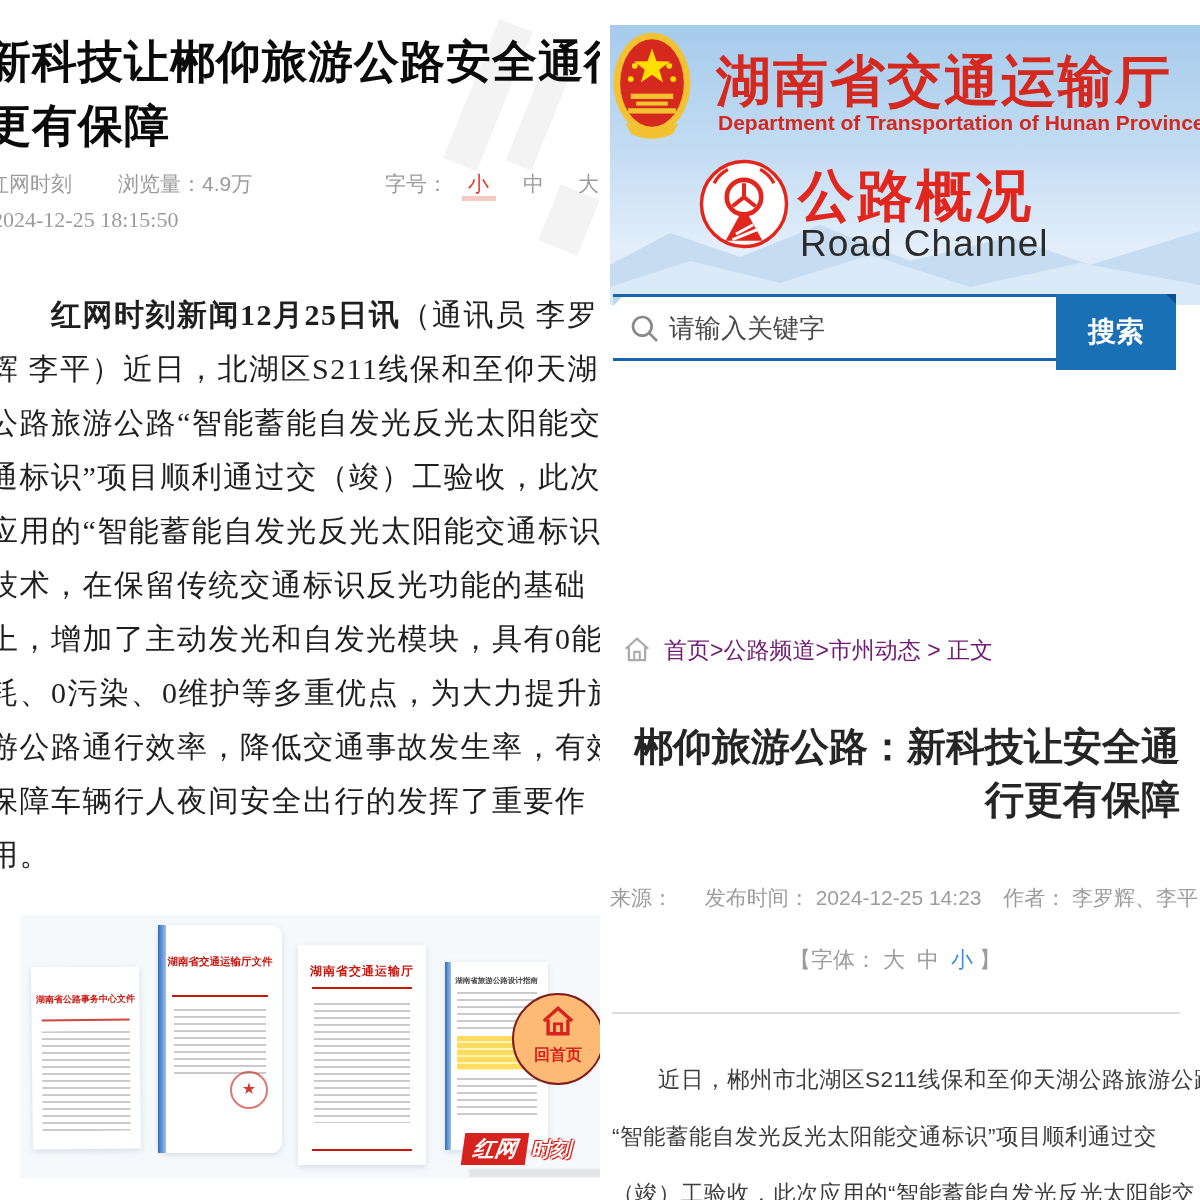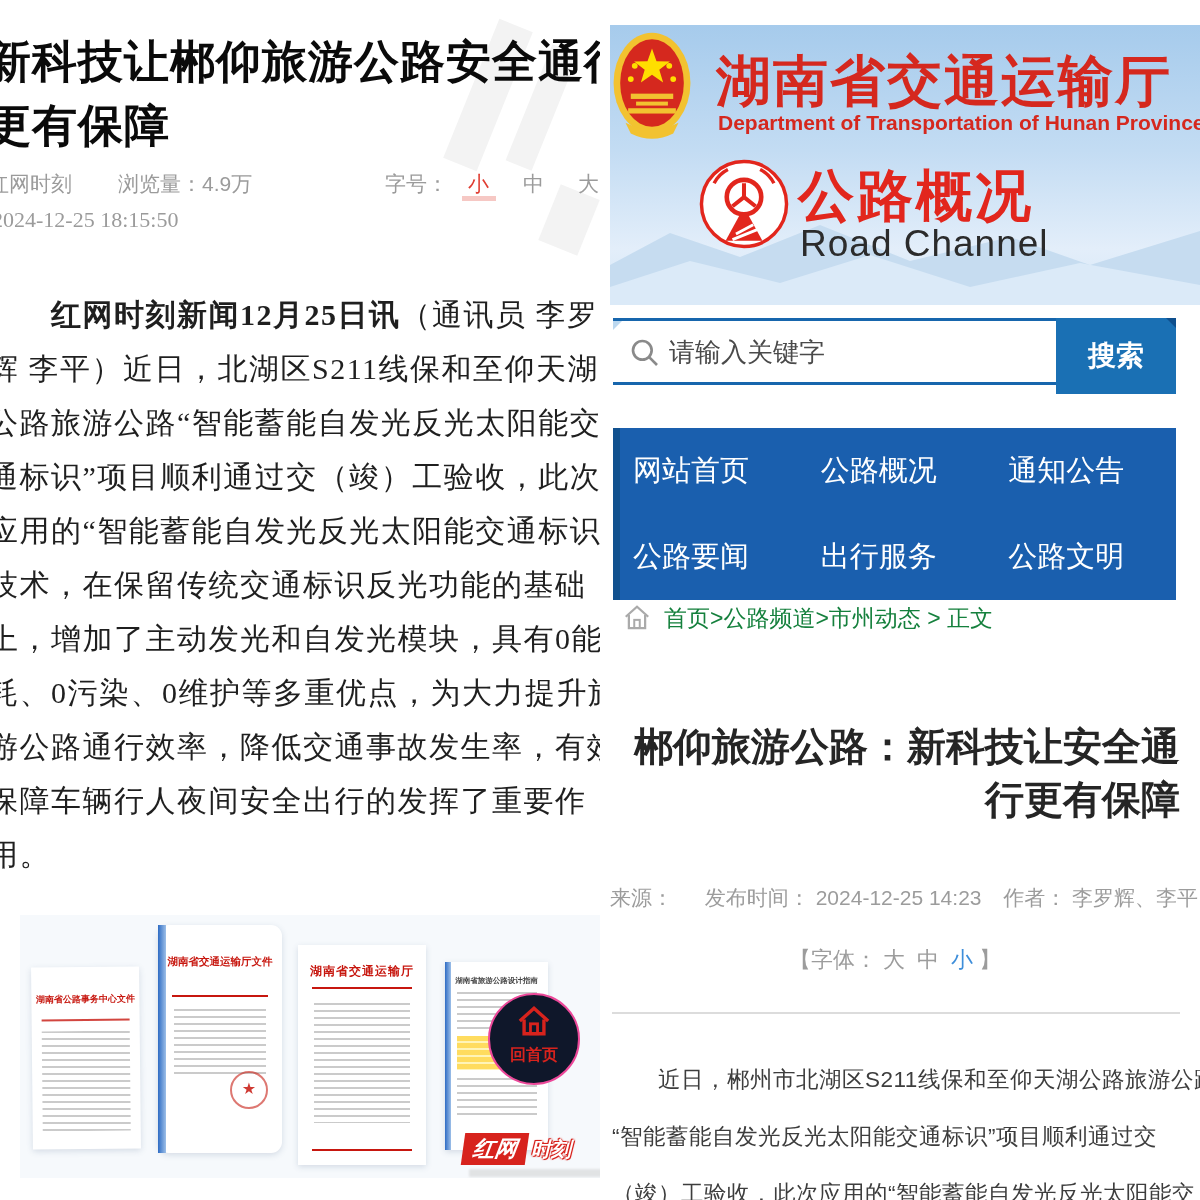--- a/index.html
+++ b/index.html
@@ -27,56 +27,56 @@
   #l-figure{left:20px;top:915px;width:580px;height:263px;background:#f6f9fc;overflow:hidden;}
   .doc{position:absolute;background:#fff;box-shadow:0 2px 6px rgba(60,90,130,.18);}
   .doc .dt{display:block;text-align:center;color:#c7170f;font-weight:bold;white-space:nowrap;overflow:hidden;}
   .spine{position:absolute;left:0;top:0;width:8px;height:100%;
          background:linear-gradient(90deg,#2e6cc4,#9dbfe8);}
   .doclines{position:absolute;background:repeating-linear-gradient(to bottom,#b9b9b9 0 2px,transparent 2px 7px);opacity:.75;}
   .redrule{position:absolute;height:2px;background:#c7170f;}
   .seal{position:absolute;width:34px;height:34px;border:2px solid rgba(200,30,20,.7);border-radius:50%;
         color:#c7170f;text-align:center;line-height:32px;font-size:16px;opacity:.85;}
   .hl{position:absolute;background:repeating-linear-gradient(to bottom,#ffd84d 0 5px,#fff3b0 5px 7px);opacity:.9;}
-  #home-circle{left:468px;top:78px;width:88px;height:88px;border-radius:50%;
-               background:#0f172a;border:2px solid #ec4899;text-align:center;}
+  #home-circle{left:492px;top:78px;width:88px;height:88px;border-radius:50%;
+               background:#fdba74;border:2px solid #7f1d1d;text-align:center;}
   #home-circle .hc-label{display:block;margin-top:4px;color:#d7231d;font-size:16px;font-weight:bold;}
   #brand{left:443px;top:218px;height:40px;}
   #brand-box{display:inline-block;background:#d7231d;color:#fff;font-weight:bold;font-style:italic;
              font-size:22px;line-height:32px;padding:0 10px;transform:skewX(-8deg);}
   #brand-rest{display:inline-block;margin-left:4px;font-size:20px;font-weight:bold;font-style:italic;color:#fff;
               text-shadow:0 0 2px #d7231d,0 0 2px #d7231d,1px 1px 0 #d7231d,-1px -1px 0 #d7231d;}
   #brand-sub{position:absolute;left:6px;top:36px;width:150px;height:8px;background:#c9c9c9;opacity:.45;filter:blur(1px);}
 
   
   #r-header{left:610px;top:25px;width:590px;height:280px;overflow:hidden;
             background:linear-gradient(180deg,#a6cbec 0%,#c3dcf3 45%,#e3eefa 80%,#d5e7f7 100%);}
   #dept-cn{left:106px;top:20px;font-size:55px;font-weight:bold;color:#d5281e;letter-spacing:2px;white-space:nowrap;}
   #dept-en{left:108px;top:86px;font-size:21px;font-weight:bold;color:#d5281e;white-space:nowrap;}
   #channel-cn{left:188px;top:134px;font-size:56px;font-weight:bold;color:#e2261d;letter-spacing:3px;}
   #channel-en{left:190px;top:198px;font-size:37px;color:#2b2b2b;letter-spacing:1px;}
 
-  #r-search{left:613px;top:318px;width:563px;height:67px;background:#fff;
+  #r-search{left:613px;top:294px;width:563px;height:67px;background:#fff;
             border-top:3px solid #1766ad;border-bottom:3px solid #1766ad;box-sizing:border-box;}
   #search-input{position:absolute;left:54px;top:6px;width:380px;height:48px;border:none;outline:none;
                 font-size:26px;color:#444;background:transparent;font-family:inherit;}
   #search-input::placeholder{color:#4a4a4a;opacity:1;}
   #search-btn{position:absolute;right:0;top:-3px;width:120px;height:76px;background:#1a70b4;color:#fff;
               font-size:28px;font-weight:bold;border:none;cursor:pointer;font-family:inherit;}
   #btn-notch{position:absolute;right:0;top:-3px;width:0;height:0;
              border-top:10px solid #0e4f8d;border-left:10px solid transparent;}
   #search-fold{position:absolute;left:0;top:0;width:0;height:0;
                border-top:9px solid #bcd8ef;border-right:9px solid transparent;}
 
   #r-nav{left:613px;top:428px;width:563px;height:172px;background:#1a5fae;
          display:grid;grid-template-columns:1fr 1fr 1fr;grid-template-rows:1fr 1fr;}
   #r-nav .nav-item{color:#fff;font-size:29px;display:flex;align-items:center;padding-left:20px;cursor:pointer;}
   #nav-strip{position:absolute;left:0;top:0;width:7px;height:172px;background:#11518f;}
 
-  #r-crumb{left:622px;top:600px;height:36px;display:flex;align-items:center;color:#15803d;font-size:23px;cursor:pointer;}
+  #r-crumb{left:622px;top:632px;height:36px;display:flex;align-items:center;color:#701a75;font-size:23px;cursor:pointer;}
   #r-crumb svg{margin-right:12px;}
 
   #r-title{left:610px;top:720px;width:570px;text-align:right;font-size:39px;font-weight:bold;
            color:#252525;line-height:53px;}
   #r-meta{left:610px;top:884px;width:570px;text-align:center;font-size:21px;color:#9c9c9c;white-space:nowrap;}
   #r-meta .gap{display:inline-block;width:26px;}
   #r-fontrow{left:610px;top:945px;width:570px;text-align:center;font-size:22px;color:#9c9c9c;}
   #r-fontrow .fs{cursor:pointer;margin:0 6px;}
   #r-fontrow .fs-small{color:#3e8eda;}
   #r-divider{left:612px;top:1012px;width:568px;height:2px;background:#dcdcdc;}
@@ -208,29 +208,20 @@
     <div id="search-fold"></div>
     <svg class="abs" style="left:16px;top:16px;" width="32" height="32" viewBox="0 0 24 24">
       <circle cx="10" cy="10" r="7" fill="none" stroke="#8a8a8a" stroke-width="2"></circle>
       <line x1="15.5" y1="15.5" x2="21" y2="21" stroke="#8a8a8a" stroke-width="2"></line>
     </svg>
     <input id="search-input" type="text" placeholder="请输入关键字" style="">
     <button id="search-btn">搜索</button>
     <div id="btn-notch"></div>
   </div>
 
-  <div id="r-nav" class="abs">
-    <div class="nav-item">网站首页</div>
-    <div class="nav-item">公路概况</div>
-    <div class="nav-item">通知公告</div>
-    <div class="nav-item">公路要闻</div>
-    <div class="nav-item">出行服务</div>
-    <div class="nav-item">公路文明</div>
-    <div id="nav-strip"></div>
-  </div>
 
   <div id="r-crumb" class="abs">
     <svg width="30" height="30" viewBox="0 0 24 24">
       <path d="M3 11 L12 3 L21 11" fill="none" stroke="#aaa" stroke-width="1.8"></path>
       <path d="M5.5 9.5 V20 H18.5 V9.5" fill="none" stroke="#aaa" stroke-width="1.8"></path>
       <rect x="9.8" y="13.5" width="4.4" height="6.5" fill="none" stroke="#aaa" stroke-width="1.6"></rect>
     </svg>
     <span>首页&gt;公路频道&gt;市州动态 &gt; 正文</span>
   </div>
 

